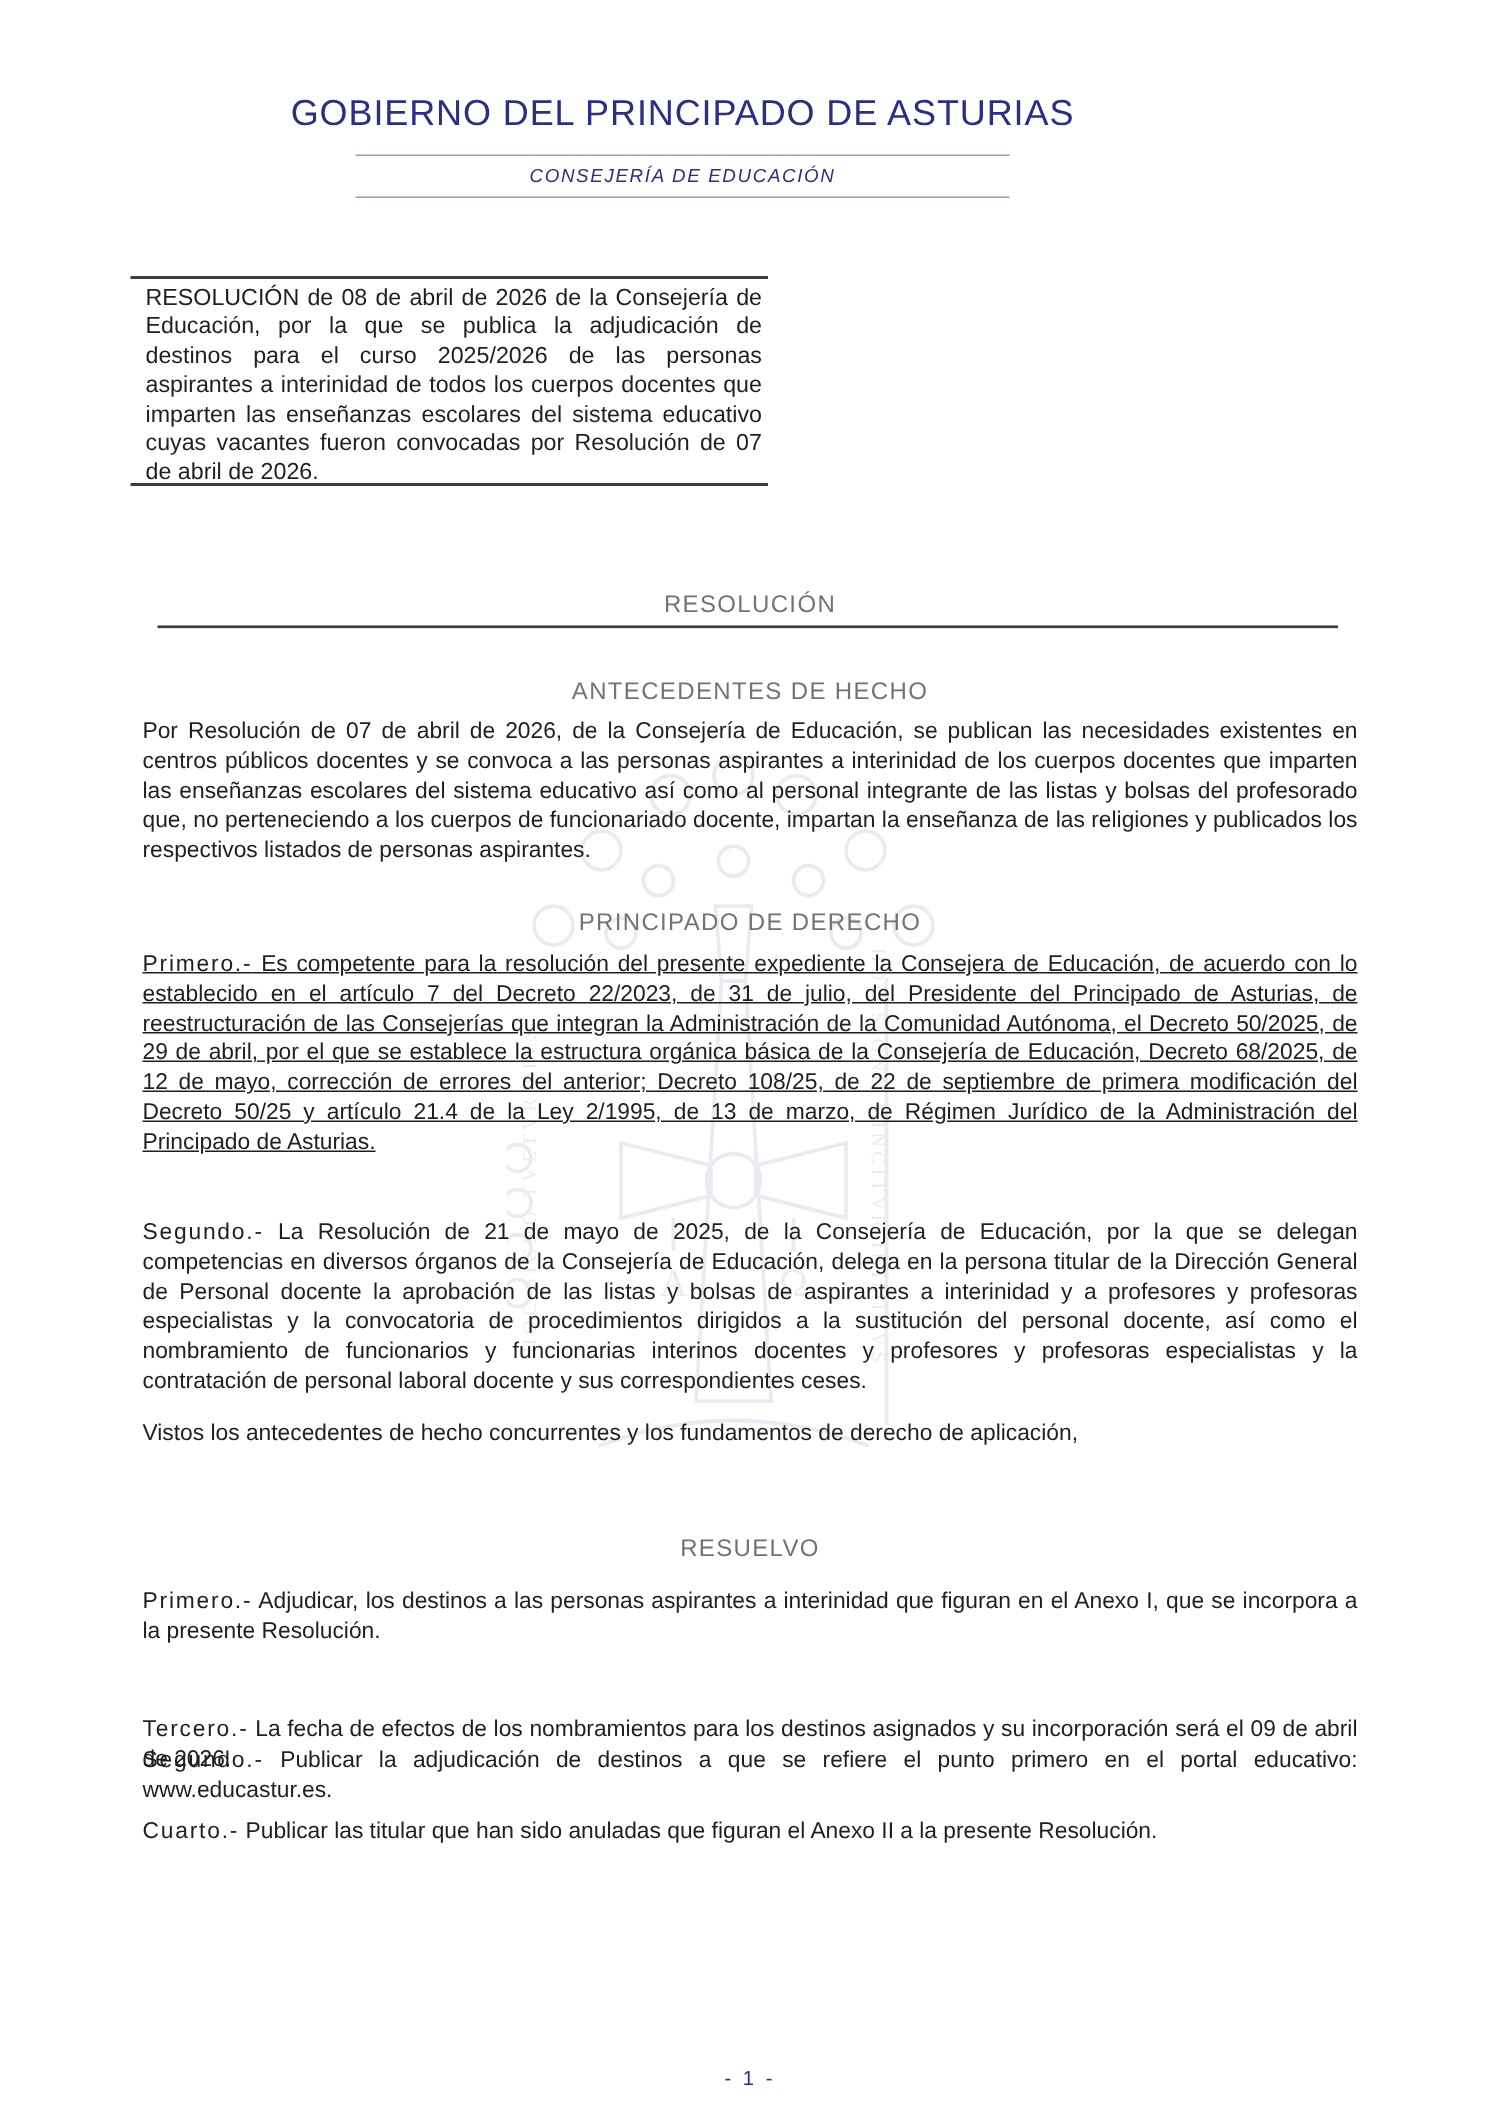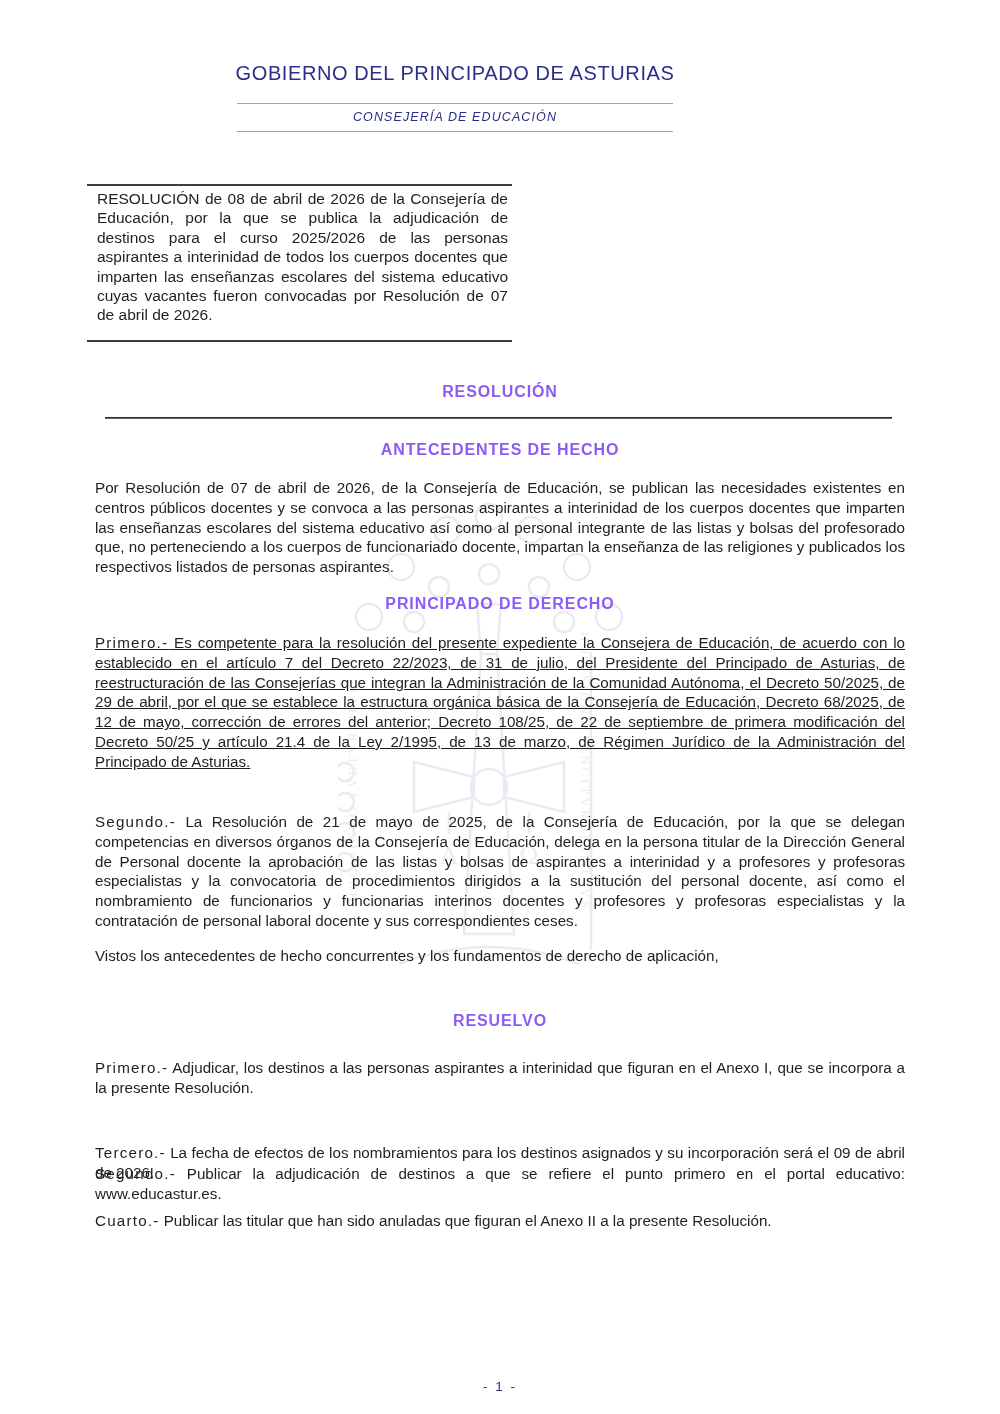--- a/index.html
+++ b/index.html
@@ -36,21 +36,21 @@
     top: 0;
     width: 436px;
     height: 150px;
     text-align: center;
   }
   .gov-title {
     position: absolute;
     top: 62px;
     left: -60px;
     right: -60px;
-    font-size: 20px;
+    font-size: 24px;
     letter-spacing: 0.6px;
     color: #2b2e87;
     white-space: nowrap;
   }
   .hline {
     position: absolute;
     left: 0;
     right: 0;
     height: 0;
     border-top: 1px solid #9aa0c4;
@@ -67,21 +67,21 @@
     color: #2b2e87;
     font-style: italic;
   }
 
   
   .summary-box {
     position: absolute;
     left: 87px;
     top: 184px;
     width: 425px;
-    height: 158px;
+    height: 140px;
     box-sizing: border-box;
     border-top: 2px solid #3d3d3d;
     border-bottom: 2px solid #3d3d3d;
     padding: 3px 4px 16px 10px;
   }
   .summary-box p {
     margin: 0;
     font-size: 15.5px;
     line-height: 19.4px;
     text-align: justify;
@@ -94,26 +94,26 @@
     left: 95px;
     top: 0;
     width: 810px;
     font-size: 15.2px;
     color: #1f1f1f;
   }
   .h-center {
     position: absolute;
     left: 0;
     right: 0;
-    margin: 0;
+    margin: 12px;
     text-align: center;
-    font-weight: bold;
+    font-weight: normal;
     font-size: 16px;
     letter-spacing: 0.9px;
-    color: #8b5cf6;
+    color: #737373;
   }
   .h-resolucion  { top: 383px; }
   .long-rule {
     position: absolute;
     top: 417px;
     left: 10px;
     width: 787px;
     height: 2px;
     background: linear-gradient(#2f2f2f 60%, #bfbfbf);
   }

